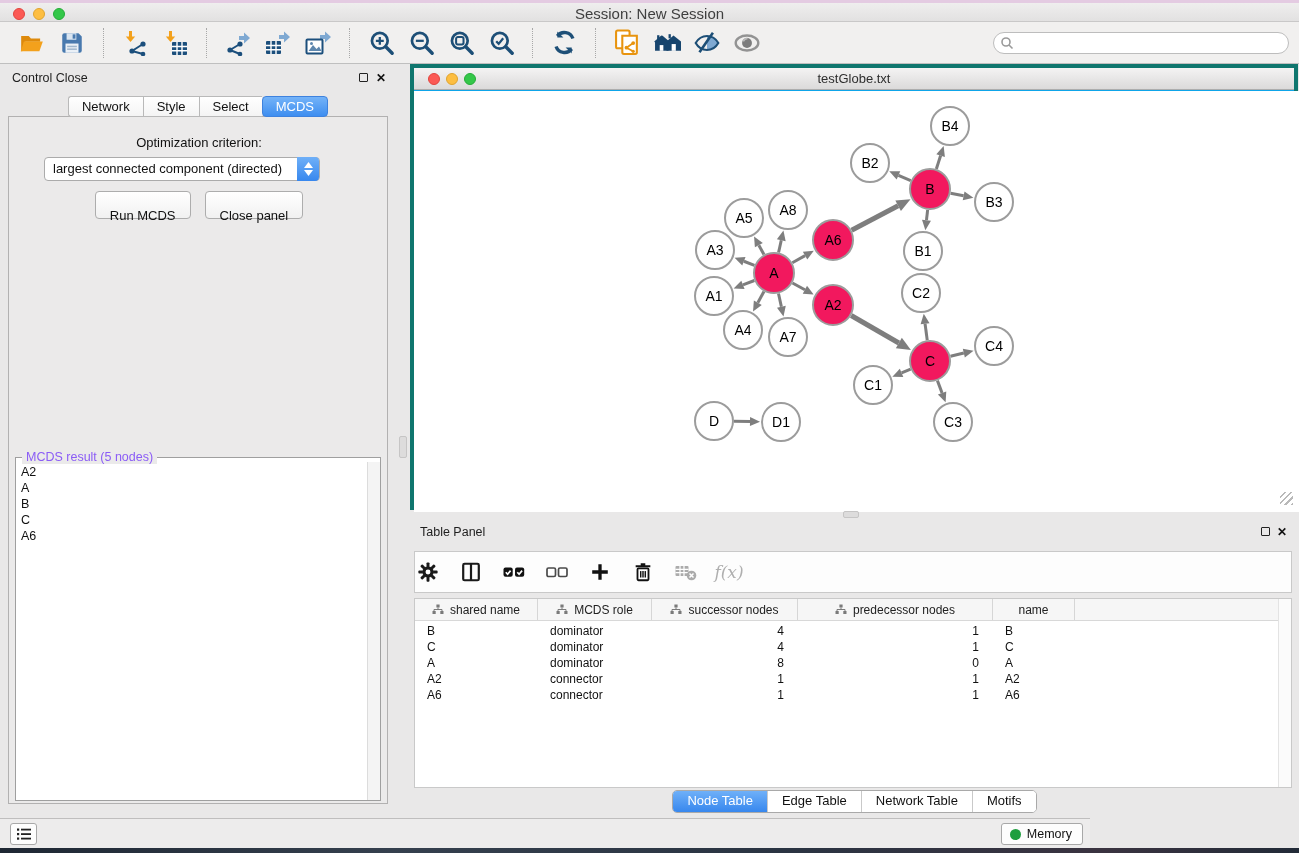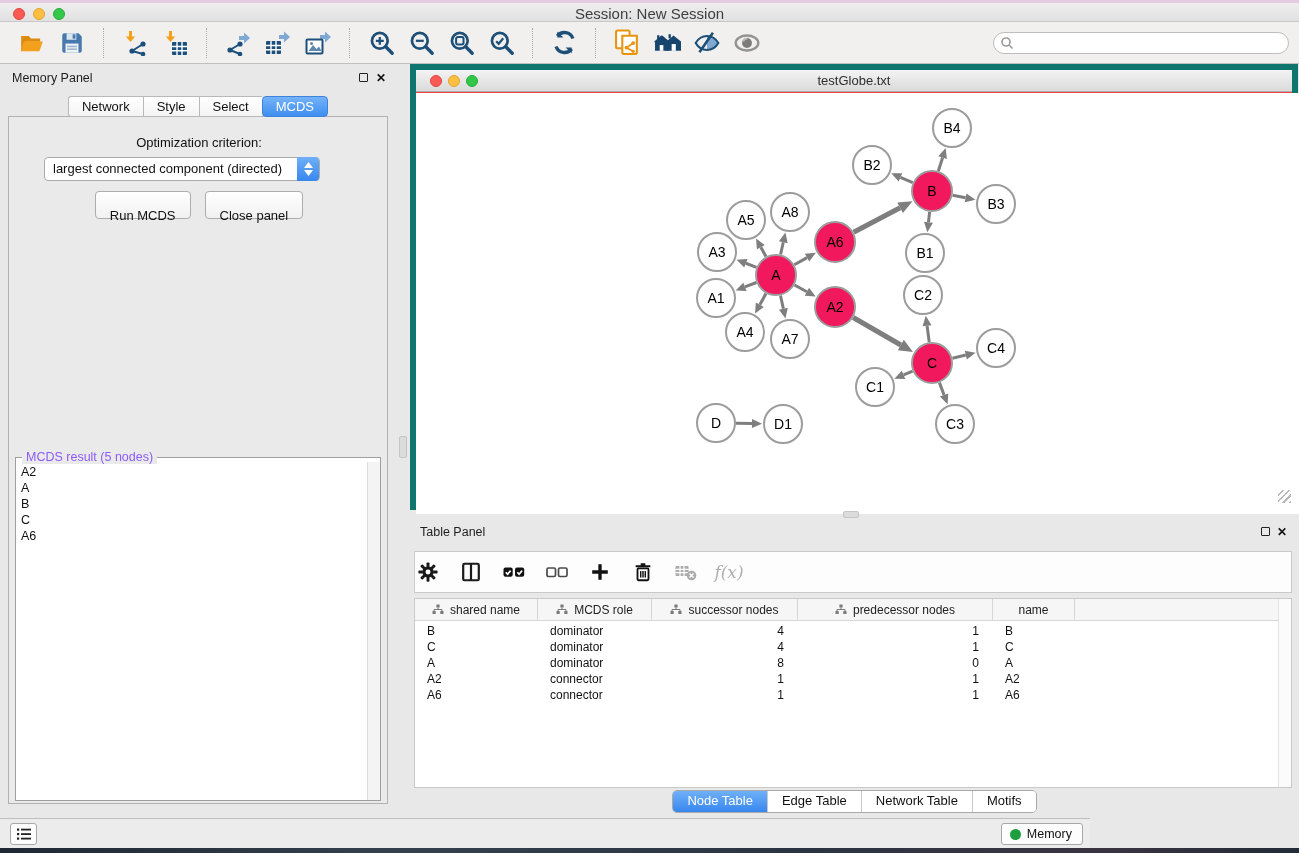--- a/index.html
+++ b/index.html
@@ -47,21 +47,21 @@
   .mcds-list { position:absolute; left:1px; top:6px; right:14px; bottom:1px; background:#FFFFFF; overflow:hidden; }
   .mcds-item { font-size:12.5px; color:#111; line-height:16px; padding-left:4px; }
   .mcds-scroll { position:absolute; right:0; top:4px; width:13px; bottom:0; background:#F4F4F4; border-left:1px solid #DCDCDC; }
 
   
   .v-divider { position:absolute; left:397px; top:64px; width:13px; height:754px; background:#E9E8E8; }
   .v-grip { position:absolute; left:2px; top:372px; width:8px; height:22px; background:#DDDCDC; border:1px solid #C6C5C5; border-radius:2px; }
   .h-grip { position:absolute; left:843px; top:511px; width:16px; height:7px; background:#DDDCDC; border:1px solid #C6C5C5; border-radius:2px; }
 
   
-  .netwin { position:absolute; left:410px; top:64px; width:888px; height:446px; border:6px solid #0f766e; background:#ef4444; }
+  .netwin { position:absolute; left:410px; top:64px; width:888px; height:446px; border:4px solid #0f766e; background:#0ea5e9; }
   .netwin-titlebar { position:absolute; left:0; top:0; right:0; height:22px; background:linear-gradient(#F4F3F3,#DBDADA); border-bottom:1px solid #ADADAD; }
   .netwin-titlebar .title { position:absolute; left:0; right:0; top:3px; text-align:center; font-size:13px; color:#2E2E2E; }
   .nw-light { position:absolute; top:5px; width:12px; height:12px; border-radius:50%; }
   .net-canvas { position:absolute; left:0; top:23px; width:886px; height:421px; background:#FFFFFF; }
   .resize-grip { position:absolute; right:1px; bottom:1px; width:13px; height:13px;
     background:repeating-linear-gradient(135deg, transparent 0 3px, #B9B9B9 3px 4.5px); }
 
   
   .tp-title { position:absolute; left:420px; top:525px; font-size:12.5px; color:#1E1E1E; }
   .tp-float { left:1261px; top:527px; }
@@ -253,21 +253,21 @@
 
     <div class="search-wrap">
       <input type="text" placeholder="" style="">
       <svg class="search-glass" width="14" height="14" viewBox="0 0 14 14">
           <circle cx="6" cy="6" r="4" fill="none" stroke="#9A9A9A" stroke-width="1.6"></circle>
           <line x1="9" y1="9" x2="12.5" y2="12.5" stroke="#9A9A9A" stroke-width="1.6"></line>
         </svg>
     </div>
   </div>
 
-  <div class="cp-title">Memory Panel</div>
+  <div class="cp-title">Control Close</div>
   <span class="panel-float cp-float"></span>
   <span class="panel-close cp-close">✕</span>
 
   <div class="cp-tabs">
     <span class="cp-tab">Network</span>
     <span class="cp-tab">Style</span>
     <span class="cp-tab">Select</span>
     <span class="cp-tab sel">MCDS</span>
   </div>
 

